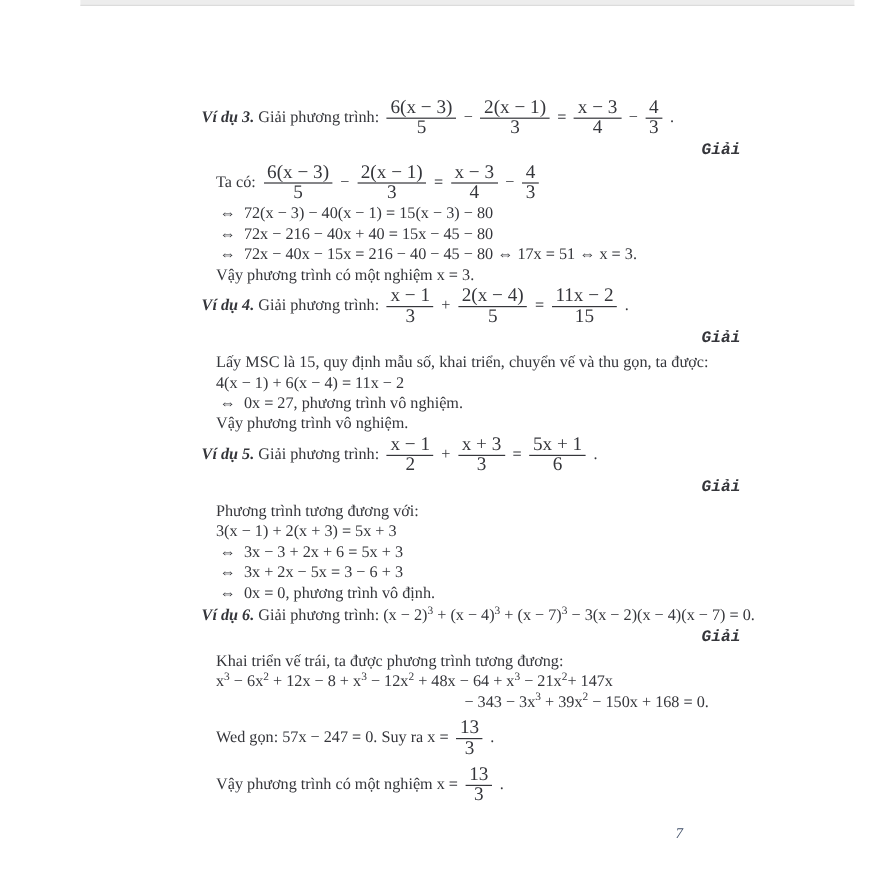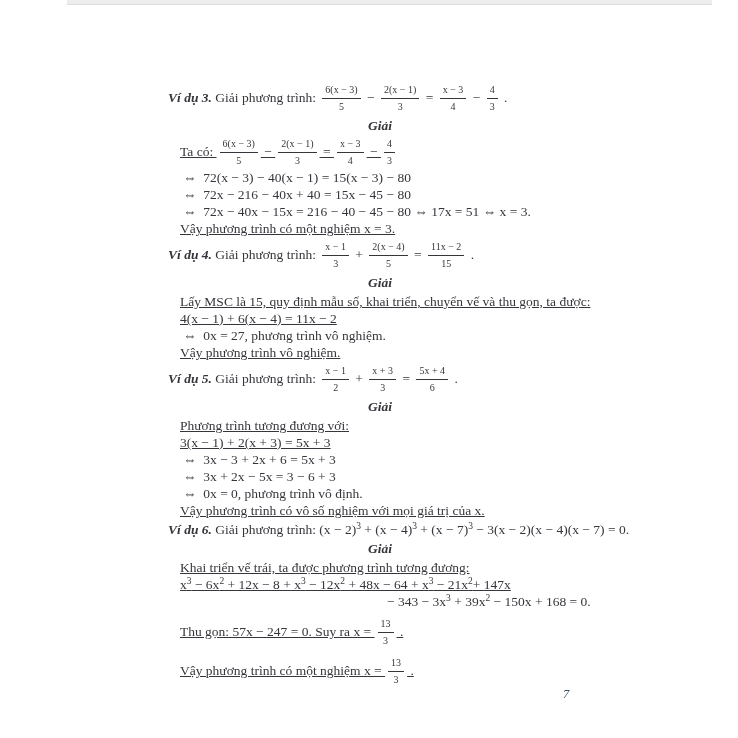--- a/index.html
+++ b/index.html
@@ -15,29 +15,29 @@
     position: absolute; left: 67px; top: 0;
     width: 645px; height: 4px;
     background: #ededed;
     border-bottom: 1px solid #dcdcdc;
   }
   .content {
     position: absolute; left: 143px; top: 80px; width: 474px;
   }
   .line { font-size: 13.5px; line-height: 17px; margin-bottom: 0; white-space: nowrap; }
   .ex    { margin-left: 25px; margin-top: 2px; margin-bottom: 1px; }
-  .body  { margin-left: 37px; text-decoration: underline; }
+  .body  { margin-left: 37px; }
   .arrow { margin-left: 40px; }
-  .giai  { text-align: center; font-weight: bold; font-style: italic; margin: 2px 0; }
+  .giai  { text-align: right; font-weight: bold; font-style: italic; margin: 2px 0; font-family: Liberation Mono, monospace; }
   .cont  { margin-left: 244px; }
   .gap   { margin-top: 6px; }
   .bit { font-weight: bold; font-style: italic; }
   .frac {
     display: inline-flex; flex-direction: column; align-items: center;
-    vertical-align: middle; margin: 1px 3px; font-size: 10px;
+    vertical-align: middle; margin: 1px 3px; font-size: 16px;
     line-height: 14px; text-align: center;
   }
   .frac .num { padding: 0 3px 1px; border-bottom: 1px solid #35363b; }
   .frac .den { padding: 1px 3px 0; }
   sup { font-size: 9.5px; line-height: 0; }
   .page-number {
     position: absolute; left: 563px; top: 687px;
     font-size: 12.5px; font-style: italic; color: #3f4e68;
   }
 </style>
@@ -93,36 +93,35 @@
       <div class="line body"><span>4(x − 1) + 6(x − 4) = 11x − 2</span></div>
       <div class="line arrow"><span>⇔&nbsp; 0x = 27, phương trình vô nghiệm.</span></div>
       <div class="line body"><span>Vậy phương trình vô nghiệm.</span></div>
       <div class="line ex"><span class="bit">Ví dụ 5.</span><span> Giải phương trình: </span><span class="frac">
           <span class="num">x − 1</span>
           <span class="den">2</span>
         </span><span> + </span><span class="frac">
           <span class="num">x + 3</span>
           <span class="den">3</span>
         </span><span> = </span><span class="frac">
-          <span class="num">5x + 4</span>
+          <span class="num">5x + 1</span>
           <span class="den">6</span>
         </span><span> .</span></div>
       <div class="line giai"><span class="bit">Giải</span></div>
       <div class="line body"><span>Phương trình tương đương với:</span></div>
       <div class="line body"><span>3(x − 1) + 2(x + 3) = 5x + 3</span></div>
       <div class="line arrow"><span>⇔&nbsp; 3x − 3 + 2x + 6 = 5x + 3</span></div>
       <div class="line arrow"><span>⇔&nbsp; 3x + 2x − 5x = 3 − 6 + 3</span></div>
       <div class="line arrow"><span>⇔&nbsp; 0x = 0, phương trình vô định.</span></div>
-      <div class="line body"><span>Vậy phương trình có vô số nghiệm với mọi giá trị của x.</span></div>
       <div class="line ex"><span class="bit">Ví dụ 6.</span><span> Giải phương trình: (x − 2)</span><sup>3</sup><span> + (x − 4)</span><sup>3</sup><span> + (x − 7)</span><sup>3</sup><span> − 3(x − 2)(x − 4)(x − 7) = 0.</span></div>
       <div class="line giai"><span class="bit">Giải</span></div>
       <div class="line body"><span>Khai triển vế trái, ta được phương trình tương đương:</span></div>
       <div class="line body"><span>x</span><sup>3</sup><span> − 6x</span><sup>2</sup><span> + 12x − 8 + x</span><sup>3</sup><span> − 12x</span><sup>2</sup><span> + 48x − 64 + x</span><sup>3</sup><span> − 21x</span><sup>2</sup><span>+ 147x</span></div>
       <div class="line cont"><span>− 343 − 3x</span><sup>3</sup><span> + 39x</span><sup>2</sup><span> − 150x + 168 = 0.</span></div>
-      <div class="line body gap"><span>Thu gọn: 57x − 247 = 0. Suy ra x = </span><span class="frac">
+      <div class="line body gap"><span>Wed gọn: 57x − 247 = 0. Suy ra x = </span><span class="frac">
           <span class="num">13</span>
           <span class="den">3</span>
         </span><span> .</span></div>
       <div class="line body gap"><span>Vậy phương trình có một nghiệm x = </span><span class="frac">
           <span class="num">13</span>
           <span class="den">3</span>
         </span><span> .</span></div>
     </div>
   <div class="page-number">7</div>
 </div>

